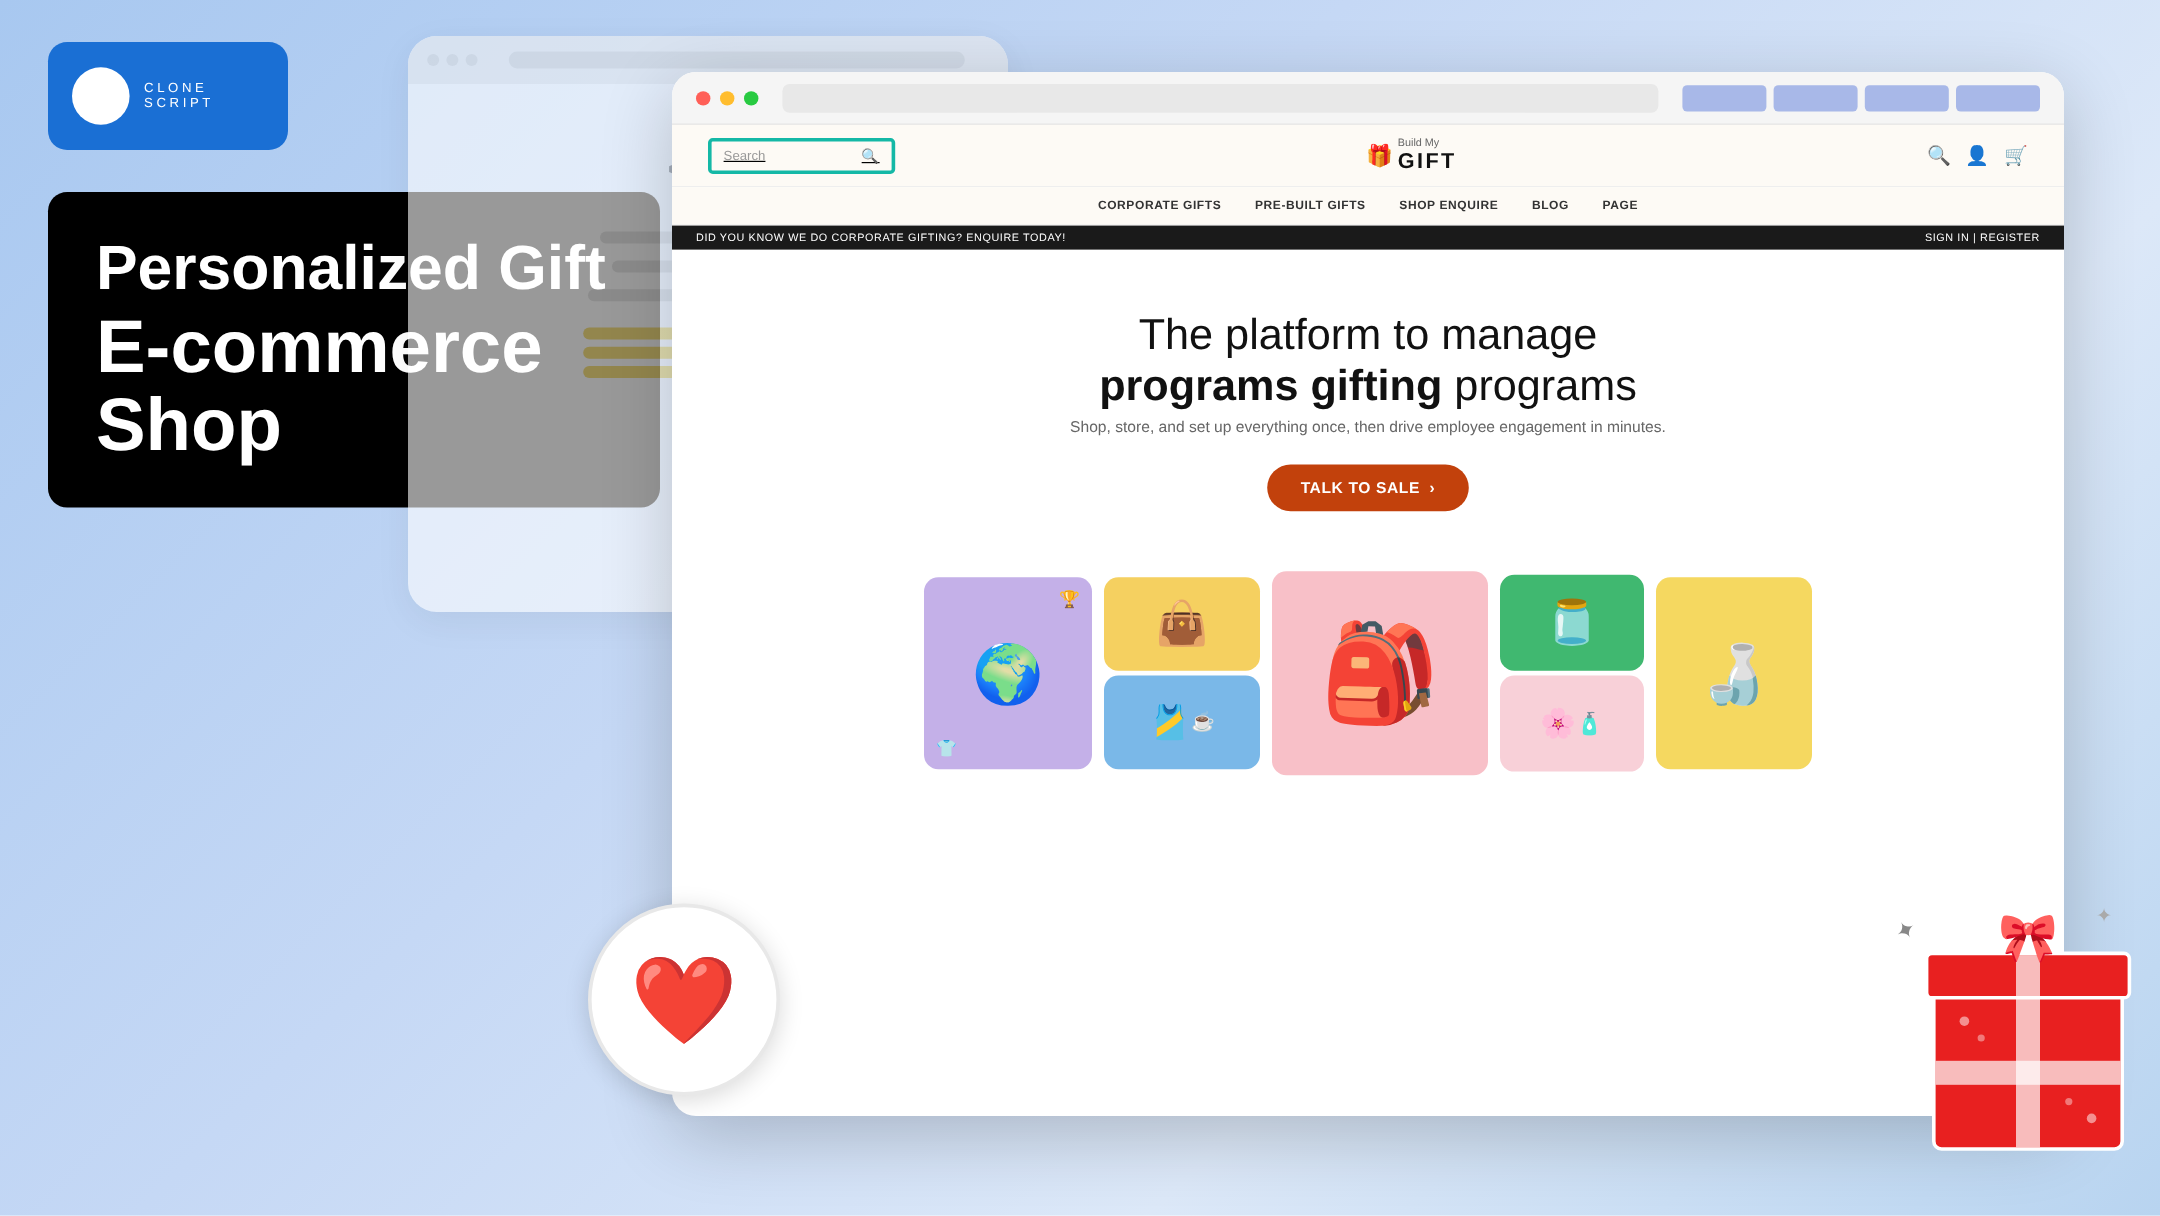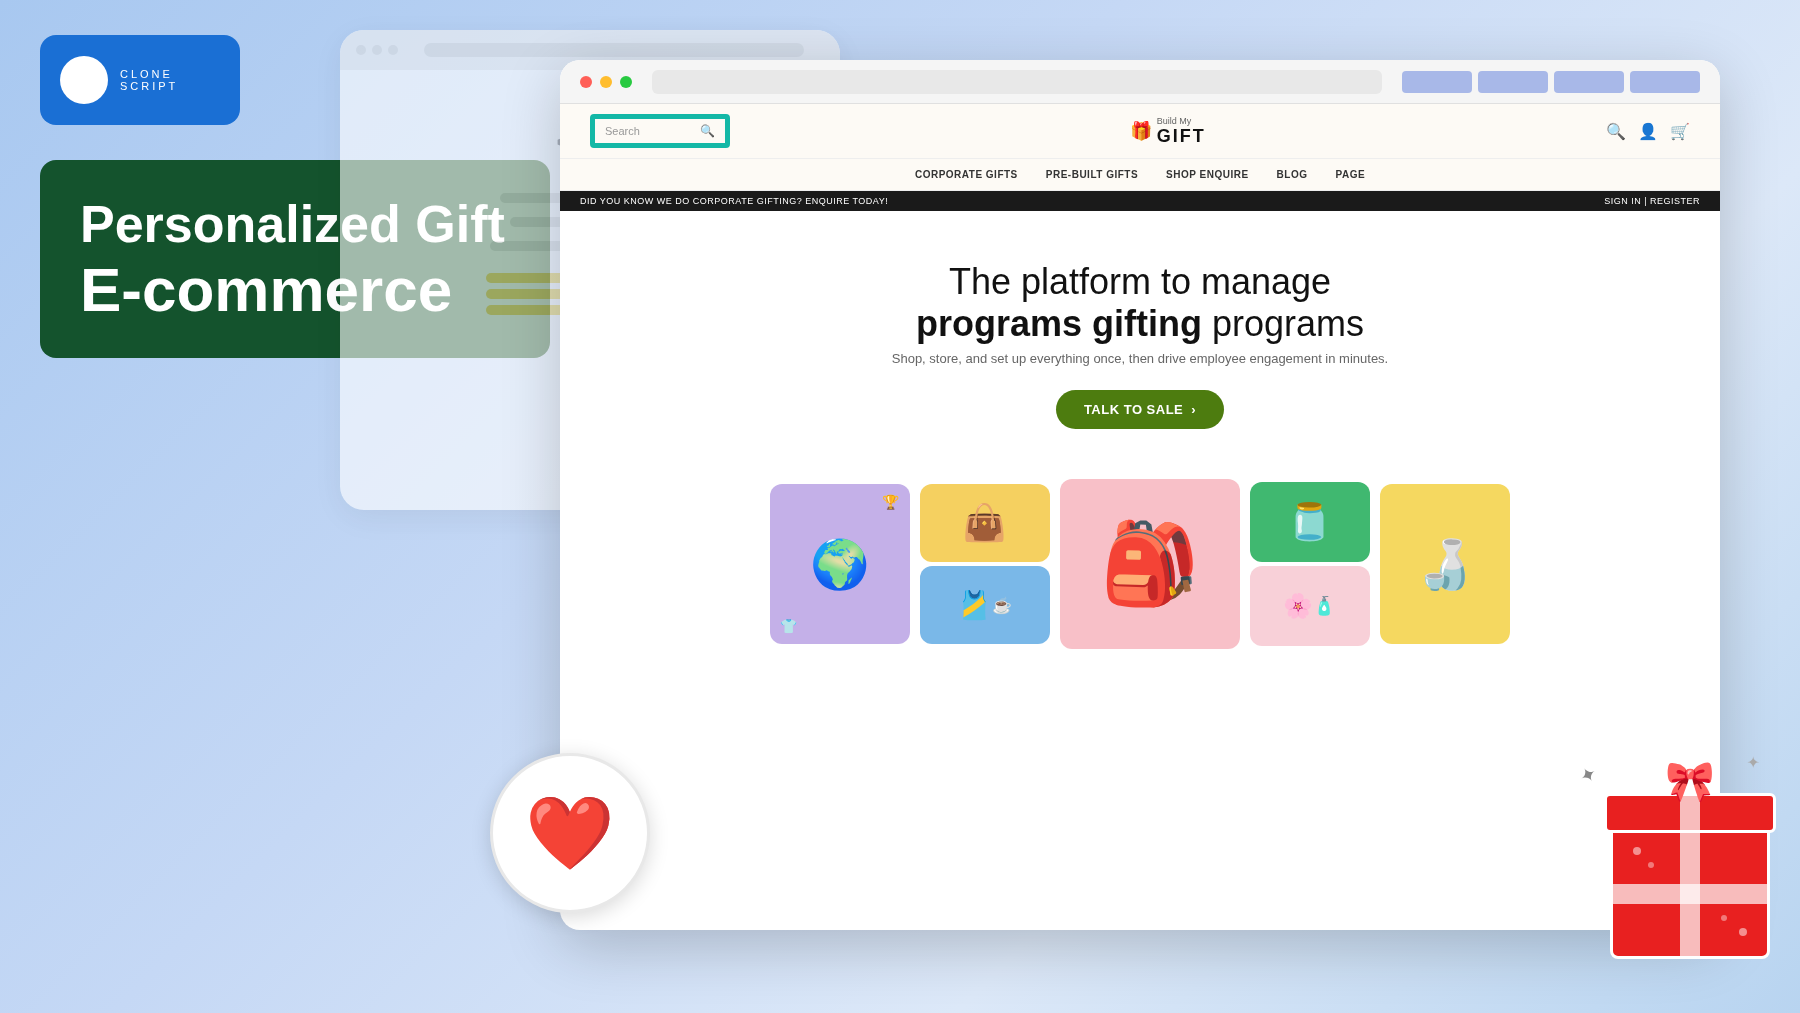--- a/index.html
+++ b/index.html
@@ -53,21 +53,21 @@
     }
 
     
     .left-content {
       position: absolute;
       left: 40px;
       top: 160px;
       width: 510px;
     }
     .main-title-box {
-      background: #14532d;
+      background: #000000;
       color: white;
       border-radius: 16px;
       padding: 36px 40px;
       margin-bottom: 20px;
     }
     .main-title-box .line1 {
       font-size: 52px;
       font-weight: 700;
       line-height: 1.1;
       margin-bottom: 4px;
@@ -246,21 +246,21 @@
     }
     .hero-title strong {
       font-weight: 900;
     }
     .hero-subtitle {
       font-size: 13px;
       color: #666;
       margin-bottom: 24px;
     }
     .cta-button {
-      background: #4d7c0f;
+      background: #c2410c;
       color: white;
       border: none;
       padding: 12px 28px;
       border-radius: 30px;
       font-size: 13px;
       font-weight: 600;
       letter-spacing: 0.5px;
       cursor: pointer;
       display: inline-flex;
       align-items: flex-start;
@@ -381,20 +381,21 @@
   <div class="logo-text">
     <span>Clone</span>
     <span>SCRIPT</span>
   </div>
 </div>
 
 <div class="left-content">
   <div class="main-title-box">
     <div class="line1">Personalized Gift</div>
     <div class="line2">E-commerce</div>
+    <div class="line3">Shop</div>
   </div>
 </div>
 
 <div class="browser-bg">
   <div class="browser-bg-bar">
     <div class="browser-bg-dot"></div>
     <div class="browser-bg-dot"></div>
     <div class="browser-bg-dot"></div>
     <div style="flex:1; background:#ddd; height:14px; border-radius:7px; margin:0 20px;"></div>
   </div>
@@ -427,21 +428,21 @@
     <div class="chrome-address"></div>
     <div class="chrome-tabs">
       <div class="chrome-tab"></div>
       <div class="chrome-tab"></div>
       <div class="chrome-tab"></div>
       <div class="chrome-tab"></div>
     </div>
   </div>
 
   <div class="website-nav">
-    <div style="display:flex; align-items:center; gap:4px; border:5px solid #14b8a6; border-radius:4px; padding:5px 10px; width:140px;">
+    <div style="display:flex; align-items:center; gap:4px; border:3px solid #14b8a6; border-radius:4px; padding:5px 10px; width:156px;text-decoration:underline;">
       <span style="font-size:11px; color:#999;">Search</span>
       <span style="margin-left:auto; font-size:12px; color:#666;">🔍</span>
     </div>
     <div class="brand-logo">
       <div class="brand-top">
         <span style="font-size:18px;">🎁</span>
         <div>
           <div style="font-size:9px; color:#666;">Build My</div>
           <div style="font-size:18px; font-weight:900; color:#111; letter-spacing:2px;text-align:right;">GIFT</div>
         </div>

